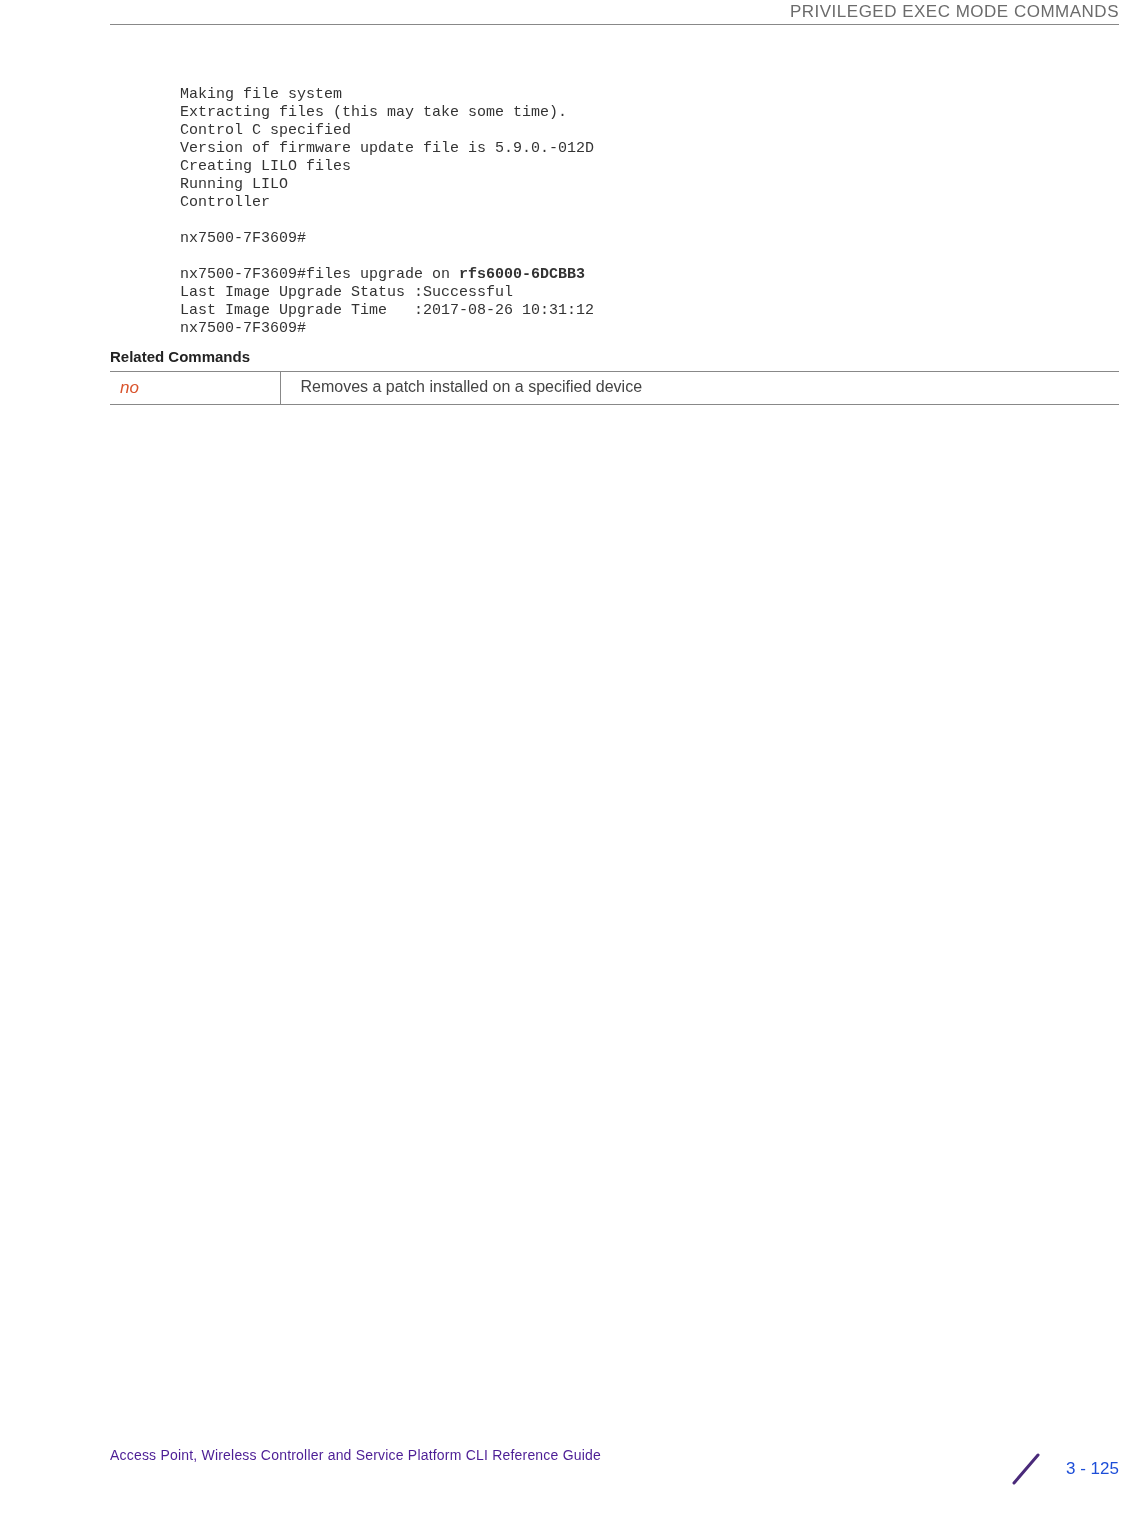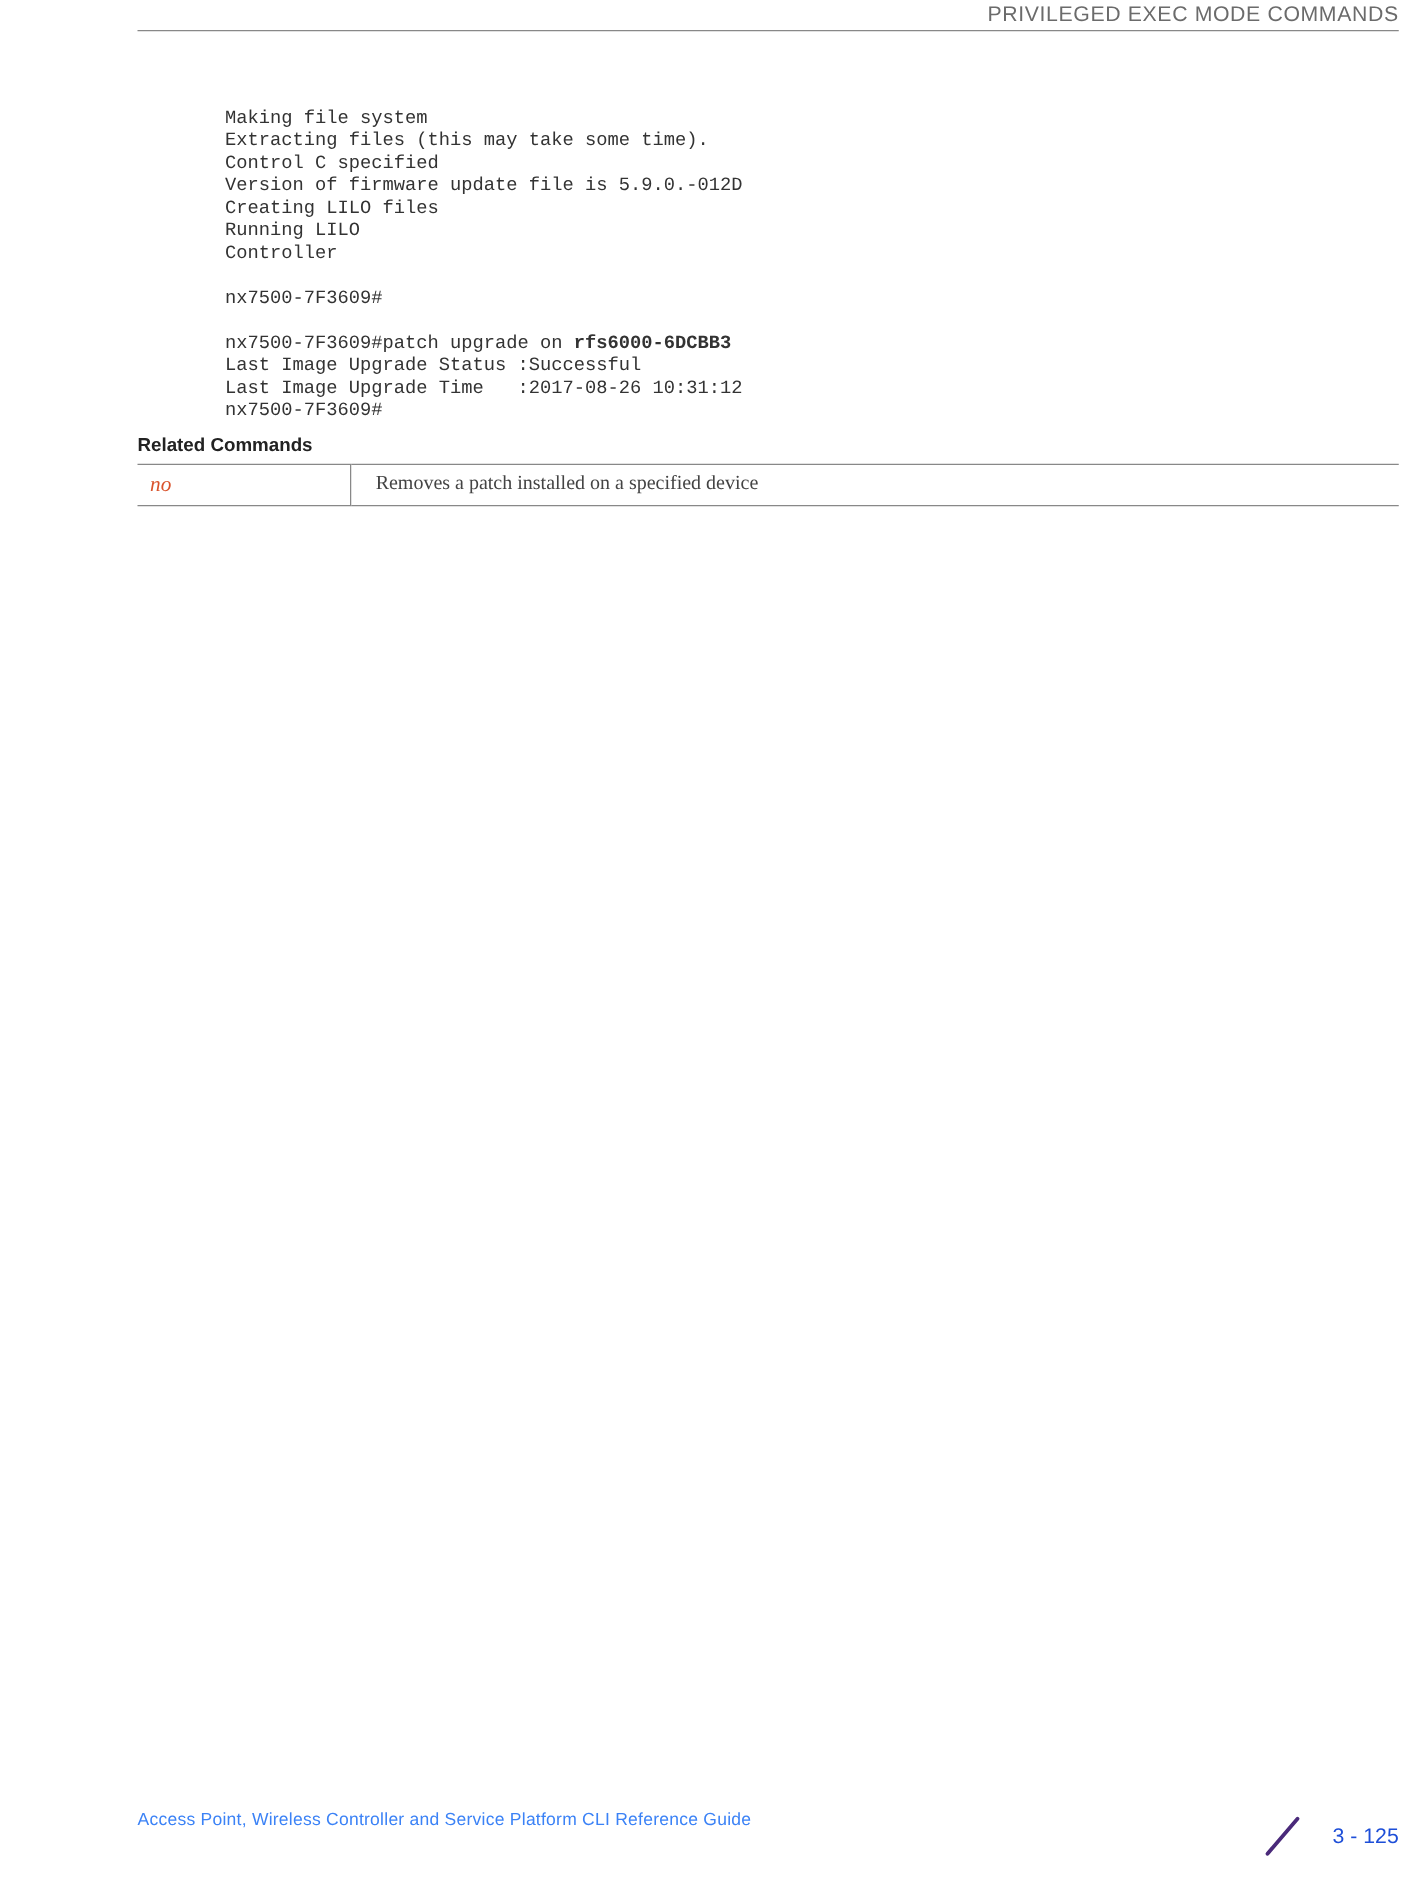--- a/index.html
+++ b/index.html
@@ -67,21 +67,21 @@
     .rc-table {
       width: 100%;
       border-collapse: collapse;
       margin-top: 2px;
     }
     .rc-table td {
       border: none;
       padding: 6px 10px;
       vertical-align: top;
       font-size: 16px;
-      font-family: Liberation Serif, serif;
+      font-family: Liberation Sans, sans-serif;
     }
     .rc-table tr {
       border-top: 1px solid #888;
       border-bottom: 1px solid #888;
     }
     .rc-table td.cmd {
       width: 170px;
       color: #d9532c;
       font-style: italic;
       border-right: 1px solid #888;
@@ -93,21 +93,21 @@
     }
     .footer {
       position: absolute;
       bottom: 28px;
       left: 70px;
       right: 50px;
       height: 40px;
     }
     .footer-text {
       font-size: 14px;
-      color: #3b82f6;
+      color: #4c1d95;
       font-family: Arial, Helvetica, sans-serif;
       letter-spacing: 0.2px;
     }
     .footer-pagewrap {
       position: absolute;
       right: 0;
       bottom: 0;
       display: flex;
       align-items: center;
       gap: 22px;
@@ -136,21 +136,21 @@
     <div class="code-block"><span>Making file system</span>
 <span>Extracting files (this may take some time).</span>
 <span>Control C specified</span>
 <span>Version of firmware update file is 5.9.0.-012D</span>
 <span>Creating LILO files</span>
 <span>Running LILO</span>
 <span>Controller</span>
 <span></span>
 <span>nx7500-7F3609#</span>
 <span></span>
-<span>nx7500-7F3609#patch upgrade on </span><span class="bold">rfs6000-6DCBB3</span>
+<span>nx7500-7F3609#files upgrade on </span><span class="bold">rfs6000-6DCBB3</span>
 <span>Last Image Upgrade Status :Successful</span>
 <span>Last Image Upgrade Time   :2017-08-26 10:31:12</span>
 <span>nx7500-7F3609#</span></div>
 
     <div class="section-heading">Related Commands</div>
 
     <table class="rc-table">
       <tbody>
           <tr>
         <td class="cmd">no</td>

